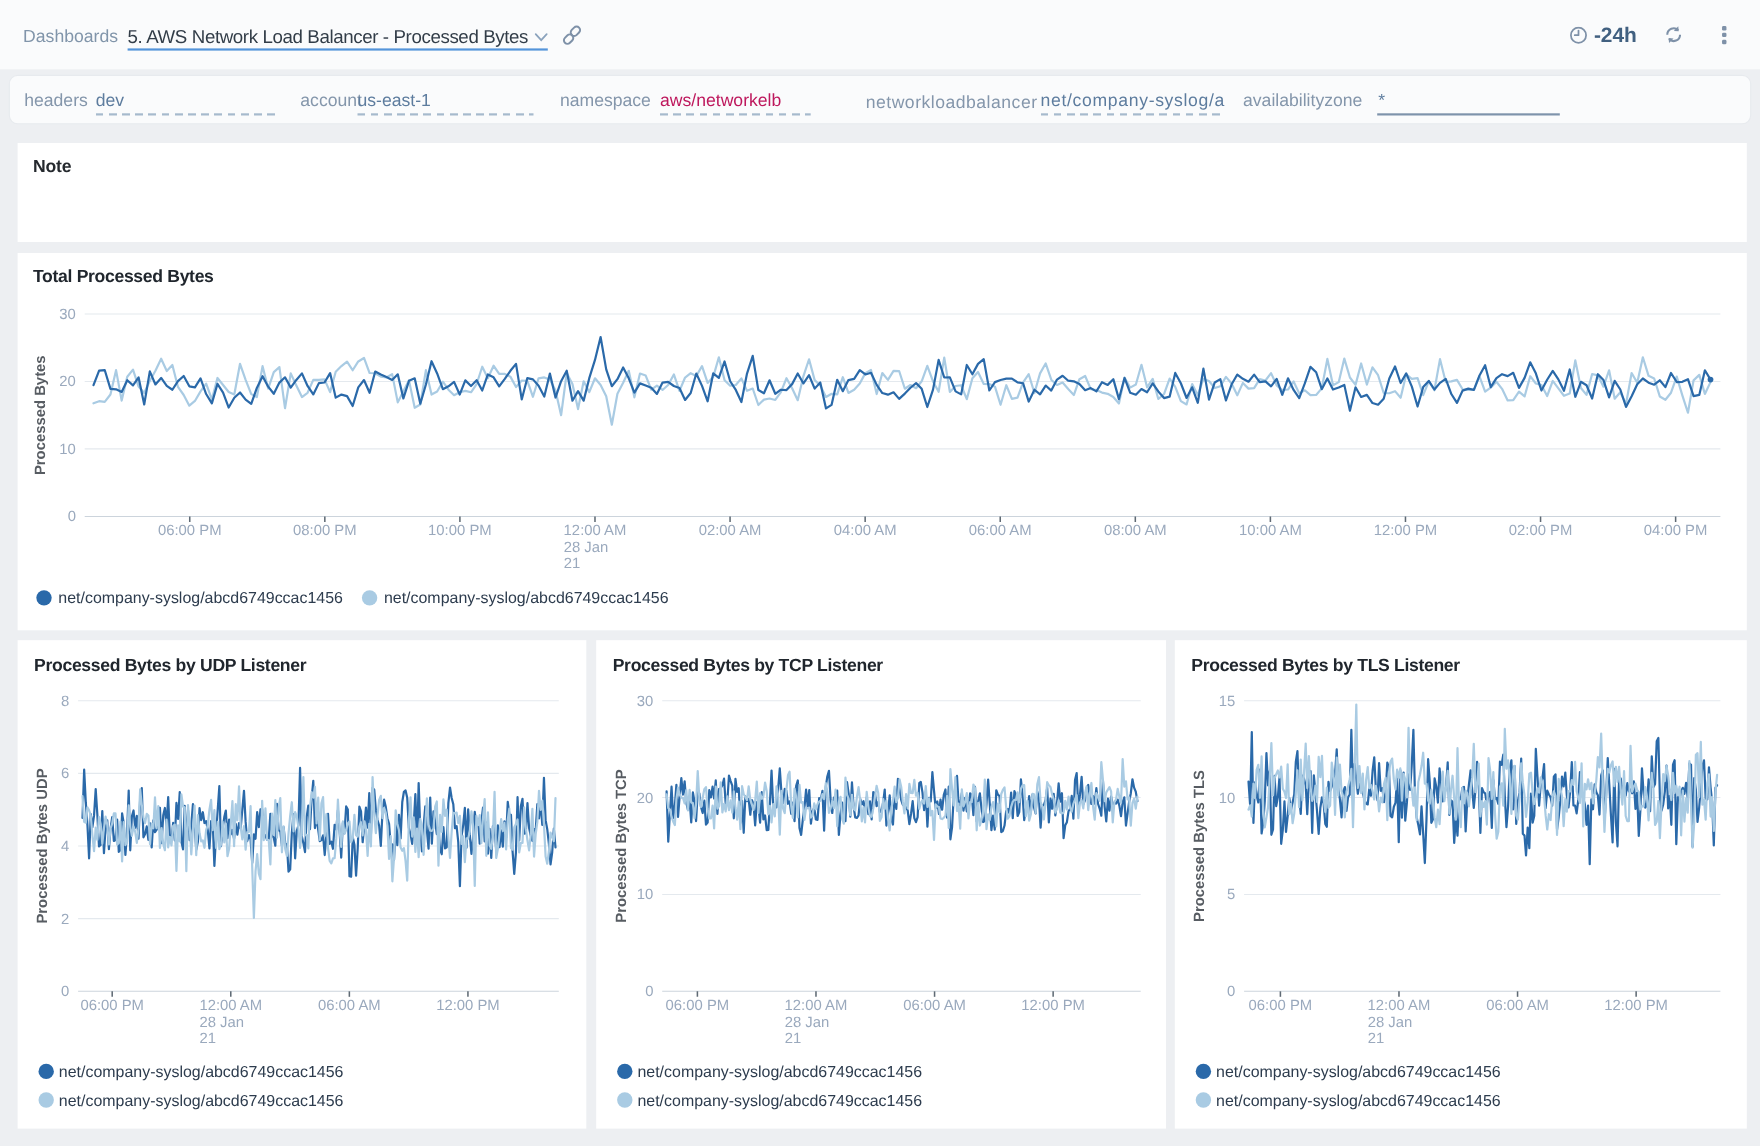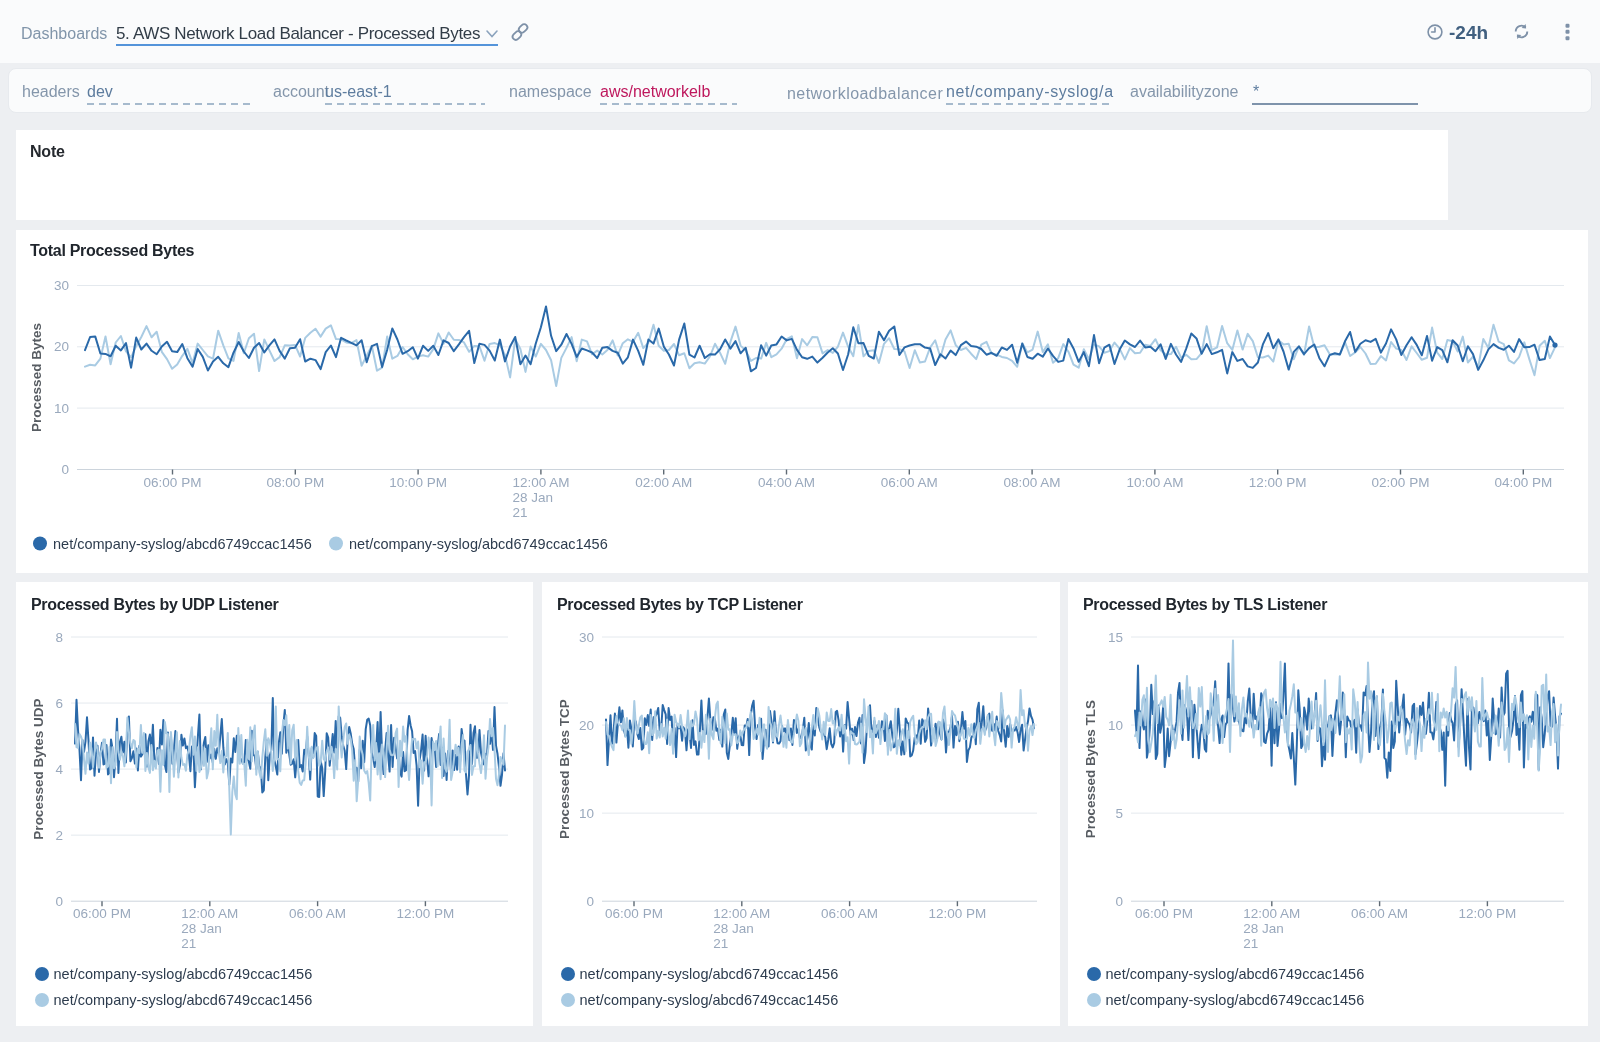--- a/index.html
+++ b/index.html
@@ -44,21 +44,21 @@
 <div style="position:absolute;left:325px;top:103px;width:160px;height:1.7px;background:repeating-linear-gradient(90deg,#a6bacd 0,#a6bacd 7px,transparent 7px,transparent 12px)"></div>
 <div style="position:absolute;left:509px;top:83px;font-size:16px;color:#8496ab">namespace</div>
 <div style="position:absolute;left:600px;top:83px;font-size:16px;color:#be185d">aws/networkelb</div>
 <div style="position:absolute;left:600px;top:103px;width:137px;height:1.7px;background:repeating-linear-gradient(90deg,#a6bacd 0,#a6bacd 7px,transparent 7px,transparent 12px)"></div>
 <div style="position:absolute;left:787px;top:85px;font-size:16px;letter-spacing:0.45px;color:#8496ab">networkloadbalancer</div>
 <div style="position:absolute;left:946px;top:83px;font-size:16px;letter-spacing:0.6px;color:#5d7c9e">net/company-syslog/a</div>
 <div style="position:absolute;left:946px;top:103px;width:167px;height:1.7px;background:repeating-linear-gradient(90deg,#a6bacd 0,#a6bacd 7px,transparent 7px,transparent 12px)"></div>
 <div style="position:absolute;left:1130px;top:83px;font-size:16px;color:#8496ab">availabilityzone</div>
 <div style="position:absolute;left:1253px;top:83px;font-size:16px;color:#5d7c9e">*</div>
 <div style="position:absolute;left:1252px;top:103px;width:166px;height:2px;background:#7e93ab"></div>
-<div class="panel" style="left:16px;top:130px;width:1432px;height:90px">
+<div class="panel" style="left:16px;top:130px;width:1572px;height:90px">
   <div style="position:absolute;left:14px;top:13px;font-size:16px;font-weight:bold;letter-spacing:-0.2px;color:#25292e">Note</div>
 </div>
 <div class="panel" style="left:16px;top:230px;width:1572px;height:343px">
     <svg width="1572" height="343" style="position:absolute;left:0;top:0" font-family="Liberation Sans">
       <line x1="61" y1="55.5" x2="1548" y2="55.5" stroke="#e4e9ee" stroke-width="1"></line>
       <text x="53" y="60.0" text-anchor="end" font-size="13.5" fill="#9aa9bd">30</text>
       <line x1="61" y1="116.8" x2="1548" y2="116.8" stroke="#e4e9ee" stroke-width="1"></line>
       <text x="53" y="121.3" text-anchor="end" font-size="13.5" fill="#9aa9bd">20</text>
       <line x1="61" y1="178.1" x2="1548" y2="178.1" stroke="#e4e9ee" stroke-width="1"></line>
       <text x="53" y="182.6" text-anchor="end" font-size="13.5" fill="#9aa9bd">10</text>

